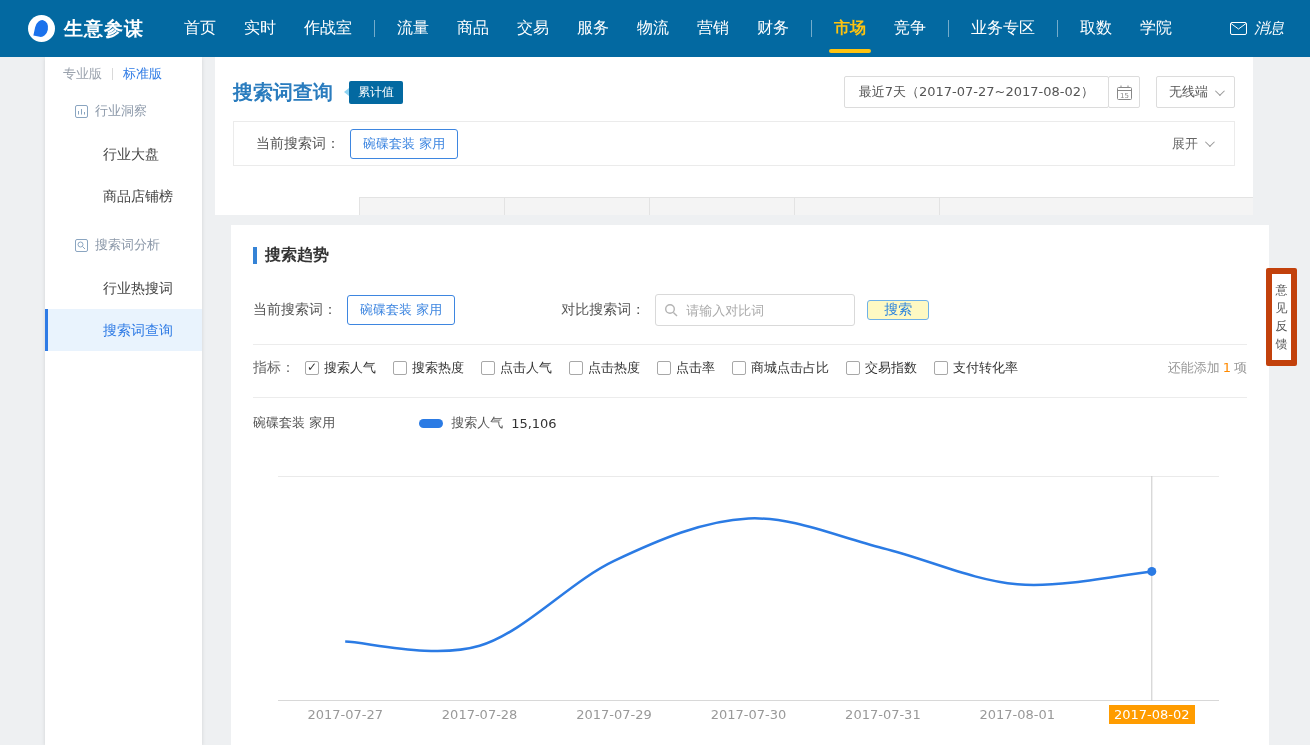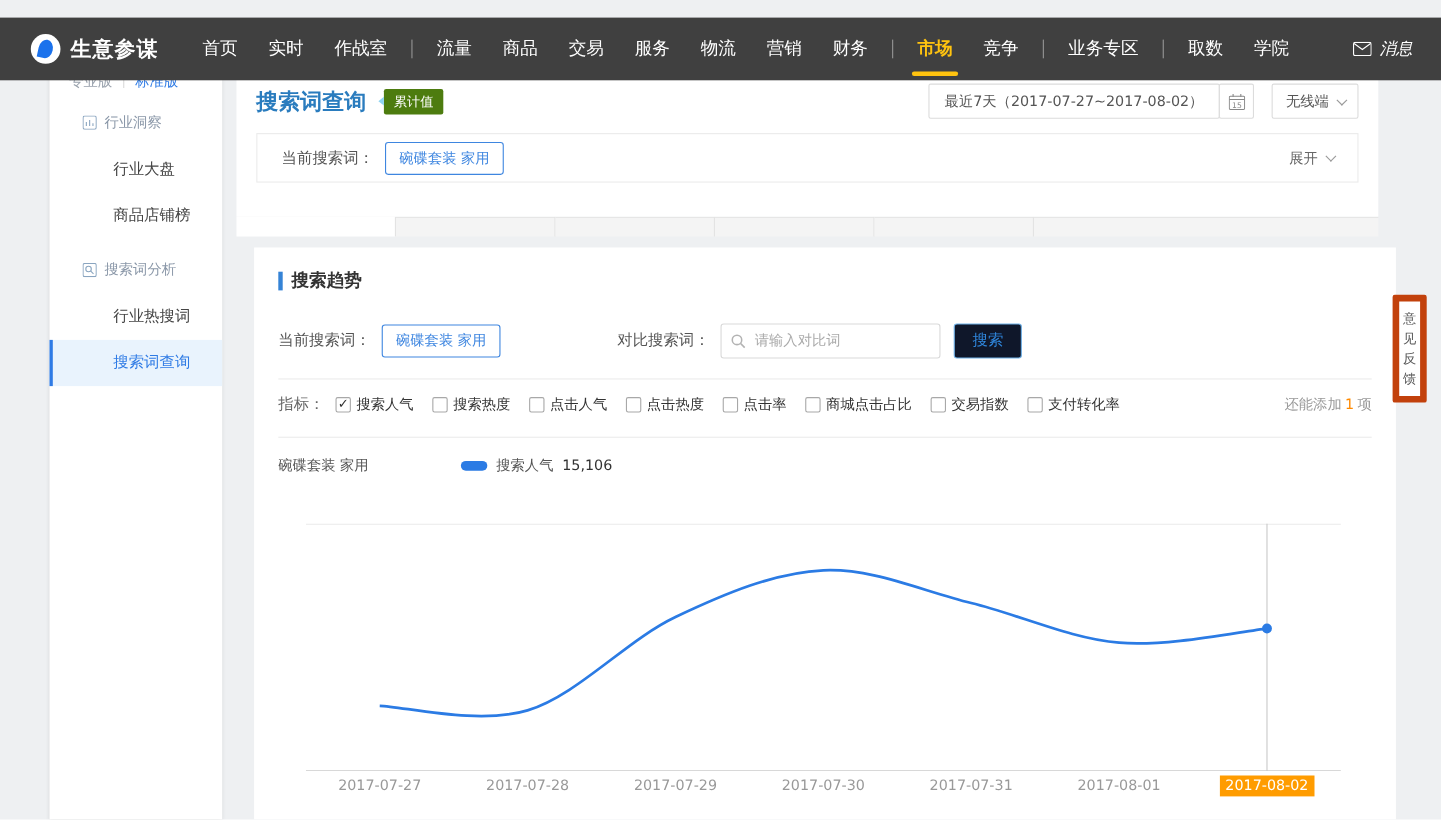--- a/index.html
+++ b/index.html
@@ -4,22 +4,22 @@
 <title>生意参谋 - 搜索词查询</title>
 <style>
   * { margin:0; padding:0; box-sizing:border-box; }
   html,body { width:1310px; height:745px; }
   body {
     position:relative; background:#eef0f2; overflow:hidden; color:#333;
     font-family:"DejaVu Sans","Liberation Sans",sans-serif; font-size:14px;
   }
 
   
-  .topnav { position:absolute; left:0; top:0; width:100%; height:57px; background:#404040;
-            display:flex; align-items:center; color:#fff; z-index:20;margin-top:16px; }
+  .topnav { position:absolute; left:0; top:0; width:100%; height:57px; background:#0369a1;
+            display:flex; align-items:center; color:#fff; z-index:20; }
   .brand { display:flex; align-items:center; margin-left:28px; gap:9px; cursor:pointer; }
   .logo { width:27px; height:27px; background:#fff; border-radius:50%; position:relative; overflow:hidden; flex:none; }
   .logo::after { content:""; position:absolute; left:7px; top:5px; width:13px; height:17px;
                  background:#1b72ec; border-radius:50% 50% 50% 0; transform:rotate(12deg); }
   .brand-name { font-size:19px; font-weight:bold; letter-spacing:1px; white-space:nowrap; }
   .nav-items { display:flex; align-items:center; margin-left:26px; height:100%; }
   .nav-item { padding:0 14px; font-size:16px; height:100%; display:flex; align-items:center;
               cursor:pointer; position:relative; white-space:nowrap; }
   .nav-item.active { color:#ffc30f; font-weight:bold; }
   .nav-item.active::after { content:""; position:absolute; left:9px; right:9px; bottom:4px;
@@ -39,21 +39,21 @@
               font-size:13px; color:#8a97a8; cursor:pointer; }
   .side-item { height:42px; line-height:42px; padding-left:55px; font-size:14px; color:#444;
                cursor:pointer; border-left:3px solid transparent; }
   .side-item.active { background:#e9f3fd; border-left-color:#2f7be5; color:#2f7be5; }
   .cat-gap { height:6px; }
 
   
   .card-top { position:absolute; left:215px; top:57px; width:1038px; height:140px; background:#fff; z-index:5; }
   .title-row { display:flex; align-items:center; margin:18px 18px 0; height:34px; }
   .page-title { font-size:20px; font-weight:bold; color:#2a7cbe; white-space:nowrap; }
-  .badge { margin-left:16px; position:relative; background:#4d7c0f; color:#fff; font-size:12px;
+  .badge { margin-left:16px; position:relative; background:#0369a1; color:#fff; font-size:12px;
            padding:3px 9px; border-radius:2px; white-space:nowrap; }
   .badge::before { content:""; position:absolute; left:-5px; top:50%; margin-top:-4px;
                    border:4px solid transparent; border-right:5px solid #8ed3f2; border-left:none; }
   .title-controls { margin-left:auto; display:flex; align-items:center; }
   .ctrl-box { height:32px; border:1px solid #dcdcdc; border-radius:2px; background:#fff;
               display:flex; align-items:center; font-size:13px; color:#555; cursor:pointer; white-space:nowrap; }
   .date-box { padding:0 14px; }
   .cal-box { width:32px; justify-content:center; margin-left:-1px; }
   .terminal-box { padding:0 12px; margin-left:16px; gap:7px; }
   .chev { display:inline-block; width:7px; height:7px; border-right:1.5px solid #999;
@@ -79,22 +79,22 @@
   .sec-bar { width:4px; height:17px; background:#3583d6; flex:none; }
   .sec-title { font-size:16px; font-weight:bold; color:#333; }
   .search-row { display:flex; align-items:center; padding:0 22px; margin-top:28px; }
   .compare-label { margin-left:106px; color:#555; white-space:nowrap; }
   .search-input-wrap { position:relative; margin-left:10px; }
   .search-input { width:200px; height:32px; border:1px solid #d9d9d9; border-radius:3px;
                   padding:0 10px 0 30px; font-size:13px; color:#333; outline:none;
                   font-family:"DejaVu Sans","Liberation Sans",sans-serif; }
   .search-input::placeholder { color:#aaa; }
   .mag { position:absolute; left:9px; top:9px; }
-  .search-btn { margin-left:12px; height:32px; padding:0 16px; border:1px solid #6fb1e8;
-                background:#0f172a; color:#2f86dc; font-size:14px; border-radius:3px; cursor:pointer;
+  .search-btn { margin-left:12px; height:20px; padding:0 16px; border:1px solid #6fb1e8;
+                background:#fef9c3; color:#2f86dc; font-size:14px; border-radius:3px; cursor:pointer;
                 font-family:"DejaVu Sans","Liberation Sans",sans-serif; }
   .hr { border-top:1px solid #ececec; margin:18px 22px 0; }
   .metrics-row { display:flex; align-items:center; padding:0 22px; margin-top:12px; height:22px; font-size:13px; }
   .metrics-label { color:#666; margin-right:10px; font-size:14px; white-space:nowrap; }
   .metric { display:flex; align-items:center; gap:5px; margin-right:17px; cursor:pointer; white-space:nowrap; }
   .cb { width:14px; height:14px; border:1px solid #a8a8a8; border-radius:2px; background:#fff;
         position:relative; flex:none; }
   .cb.checked::after { content:"✓"; position:absolute; left:1px; top:-2px; font-size:12px;
                        color:#333; font-weight:bold; }
   .remaining { margin-left:auto; color:#999; white-space:nowrap; }

